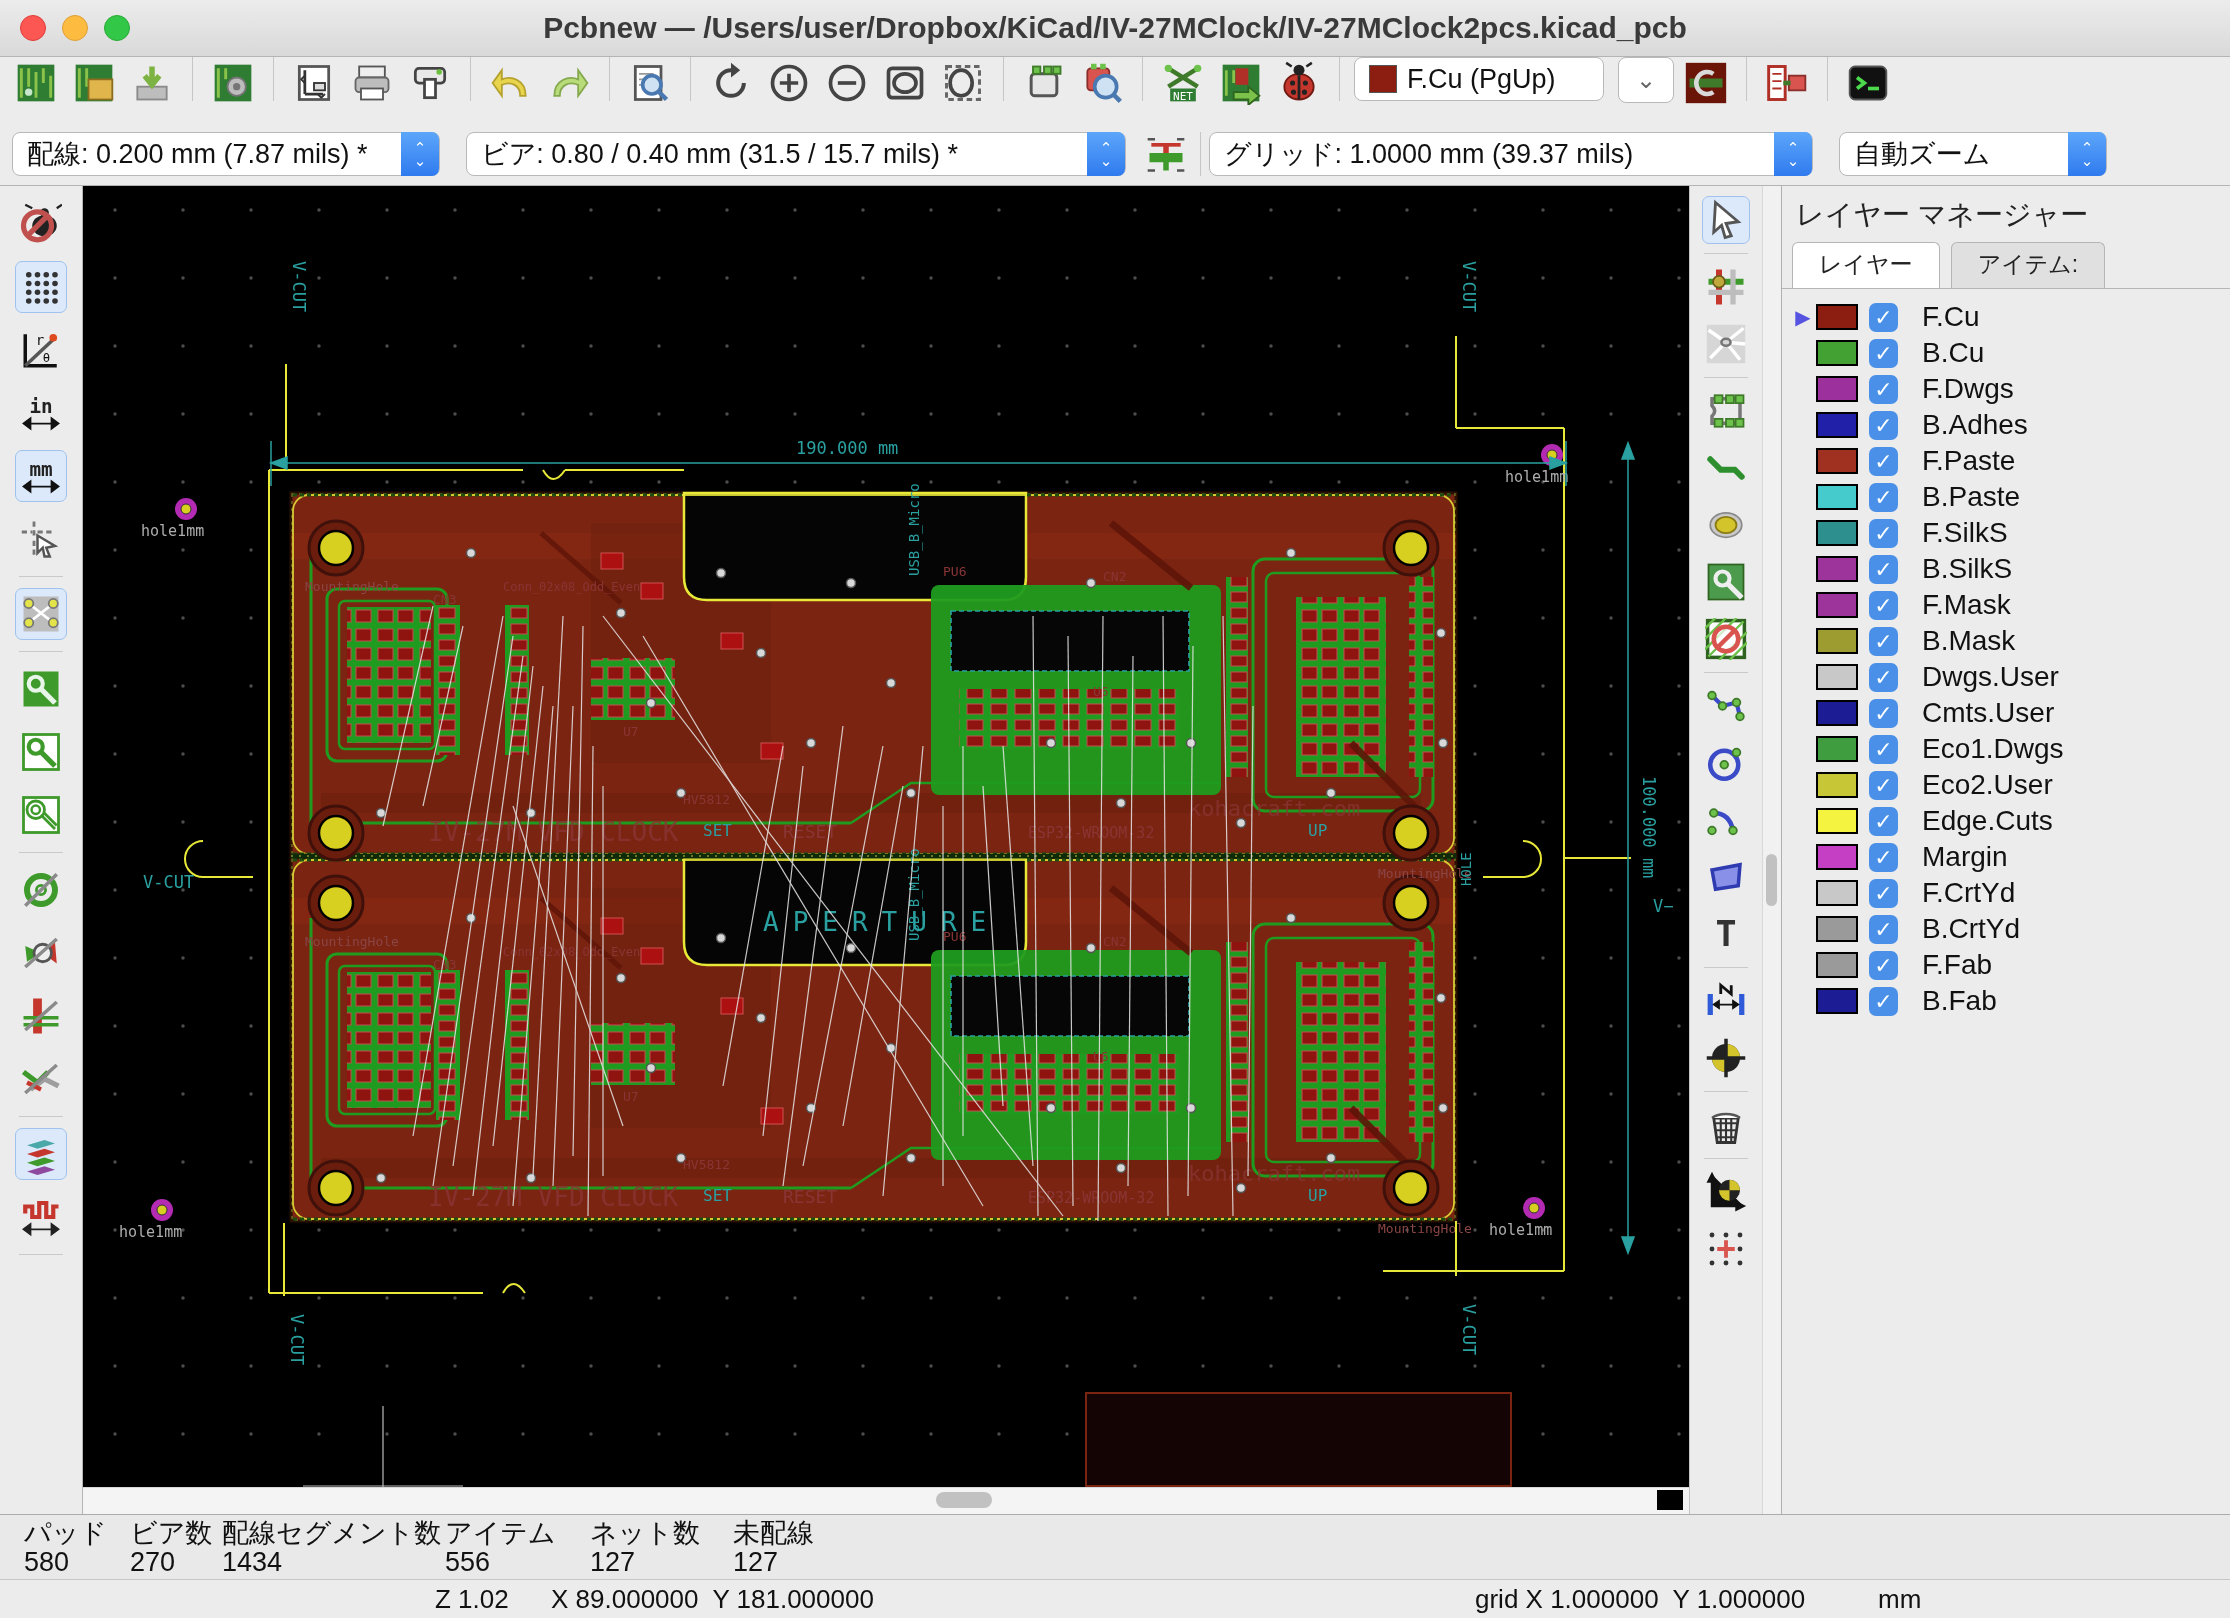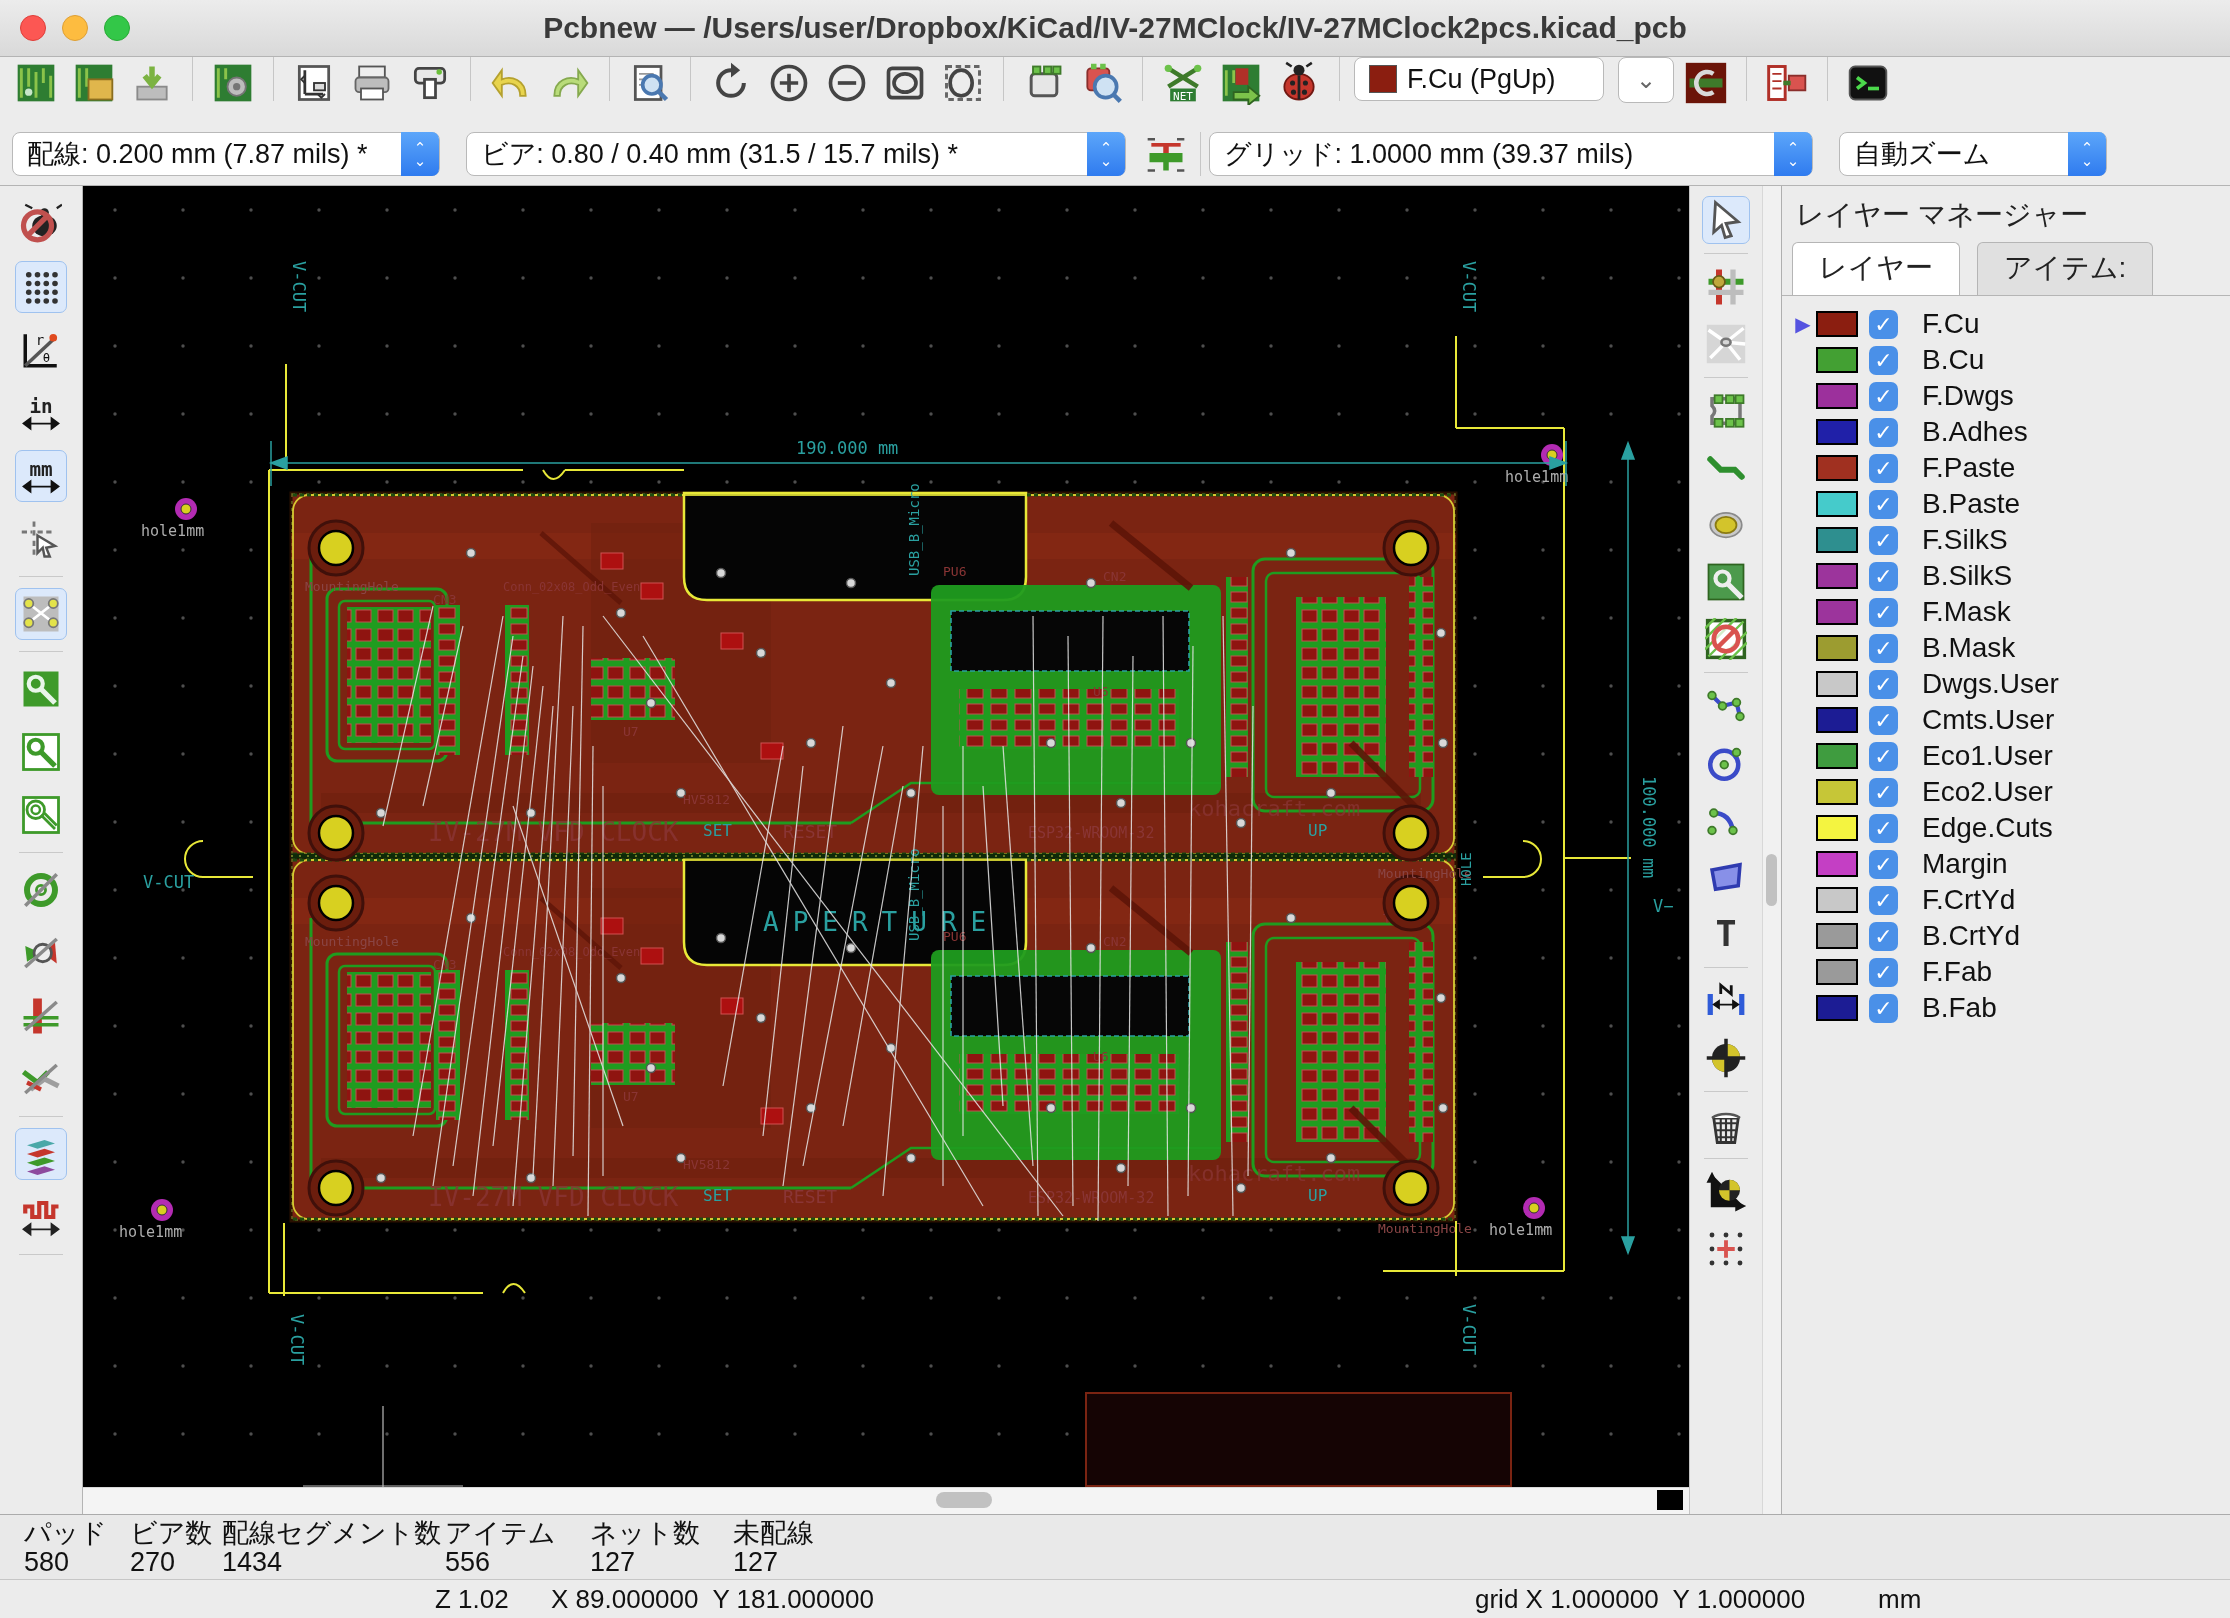--- a/index.html
+++ b/index.html
@@ -44,22 +44,22 @@
   .canvas svg{position:absolute;inset:0;}
   .hscroll{height:26px;background:#F4F4F4;border-top:1px solid #D8D8D8;position:relative;flex:0 0 auto;}
   .hthumb{position:absolute;left:853px;top:4px;width:56px;height:16px;border-radius:8px;background:#C1C1C1;}
   .cornerbox{position:absolute;right:6px;top:2px;width:26px;height:20px;background:#000;}
   .vlane{width:18px;background:#F1F1F1;border-left:1px solid #D8D8D8;position:relative;flex:0 0 auto;}
   .vthumb{position:absolute;top:668px;left:3px;width:11px;height:52px;border-radius:6px;background:#C1C1C1;}
   
   .lpanel{width:448px;background:#ECECEC;border-left:1px solid #AFAFAF;display:flex;flex-direction:column;flex:0 0 auto;}
   .lp-title{font-size:28px;color:#222;padding:10px 0 8px 14px;}
   .lp-tabs{display:flex;border-bottom:1px solid #B5B5B5;padding-left:10px;}
-  .lp-tab{font-size:28px;color:#222;padding:6px 26px 8px;border:1px solid #B5B5B5;border-bottom:none;
-          border-radius:6px 6px 0 0;background:#E0E0E0;margin-right:17px;}
+  .lp-tab{font-size:23px;color:#222;padding:6px 26px 8px;border:1px solid #B5B5B5;border-bottom:none;
+          border-radius:6px 6px 0 0;background:#E0E0E0;margin-right:11px;}
   .lp-tab.sel{background:#FFF;}
   .lrows{padding-top:10px;}
   .lrow{display:flex;align-items:center;height:36px;padding-left:8px;}
   .ptr{width:26px;font-size:20px;color:#5553E0;text-align:center;}
   .sw{width:42px;height:26px;border:2px solid #000;box-sizing:border-box;flex:0 0 auto;}
   .chk{width:29px;height:29px;border-radius:7px;background:#4A90E8;color:#fff;font-size:22px;line-height:29px;
        text-align:center;margin-left:11px;flex:0 0 auto;}
   .lname{font-size:28px;color:#111;margin-left:24px;white-space:nowrap;}
   
   .status1{height:64px;background:#E9E9E9;border-top:1px solid #ABABAB;position:relative;flex:0 0 auto;font-size:27px;color:#111;}
@@ -933,21 +933,21 @@
           <div class="lrow">
             <span class="ptr"></span>
             <span class="sw" style="background:#1C1C94"></span>
             <span class="chk">✓</span>
             <span class="lname">Cmts.User</span>
           </div>
           <div class="lrow">
             <span class="ptr"></span>
             <span class="sw" style="background:#3F9C3F"></span>
             <span class="chk">✓</span>
-            <span class="lname">Eco1.User</span>
+            <span class="lname">Eco1.Dwgs</span>
           </div>
           <div class="lrow">
             <span class="ptr"></span>
             <span class="sw" style="background:#C6C637"></span>
             <span class="chk">✓</span>
             <span class="lname">Eco2.User</span>
           </div>
           <div class="lrow">
             <span class="ptr"></span>
             <span class="sw" style="background:#F4F440"></span>

